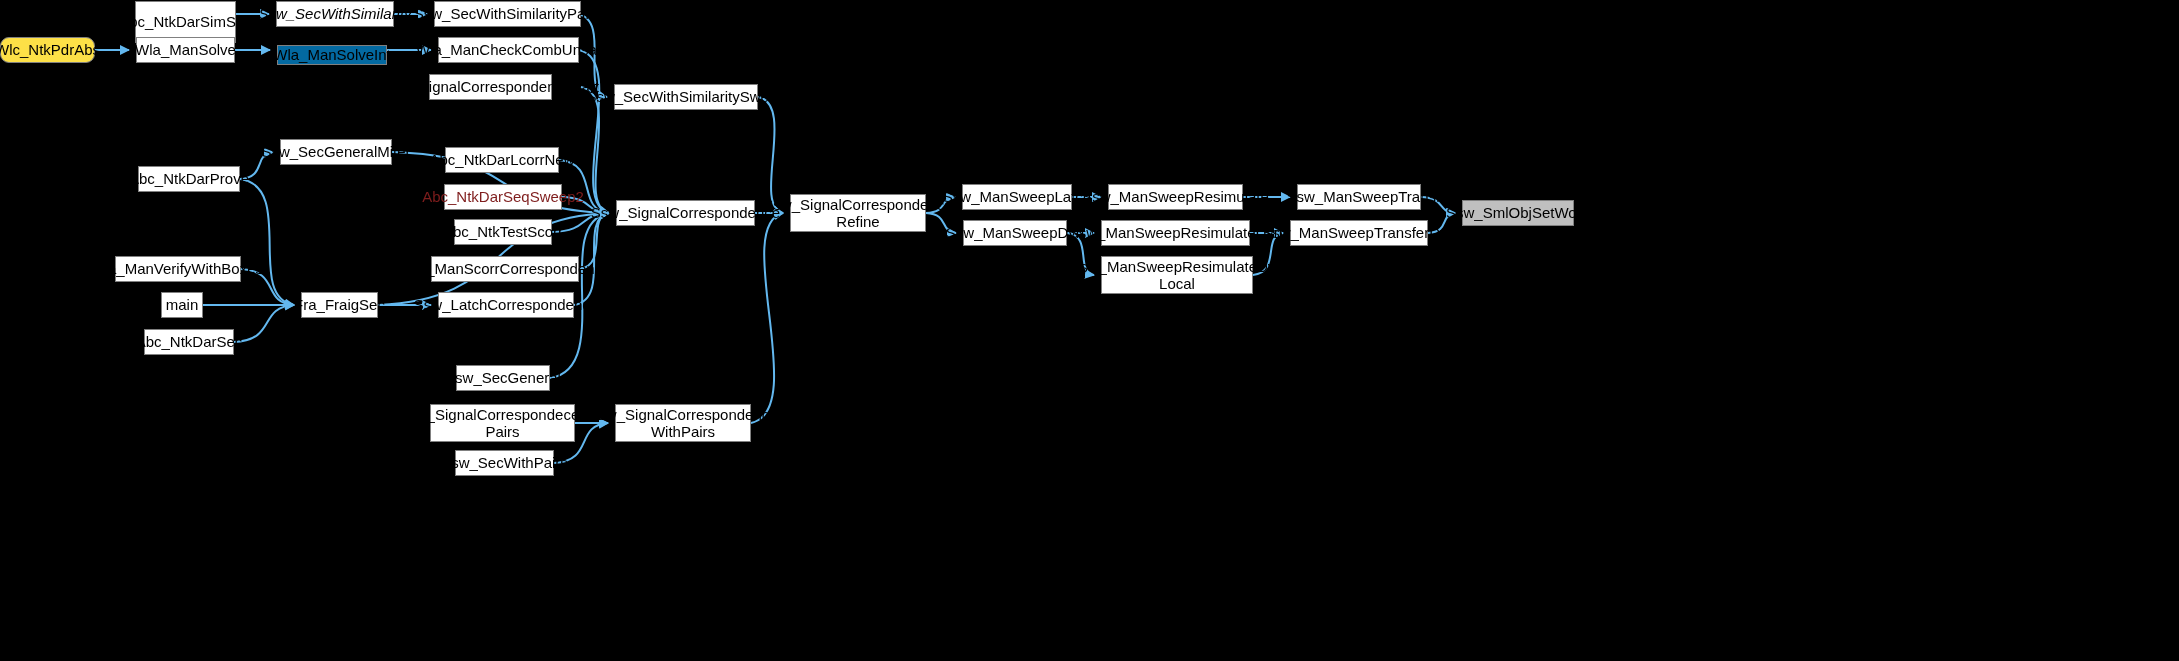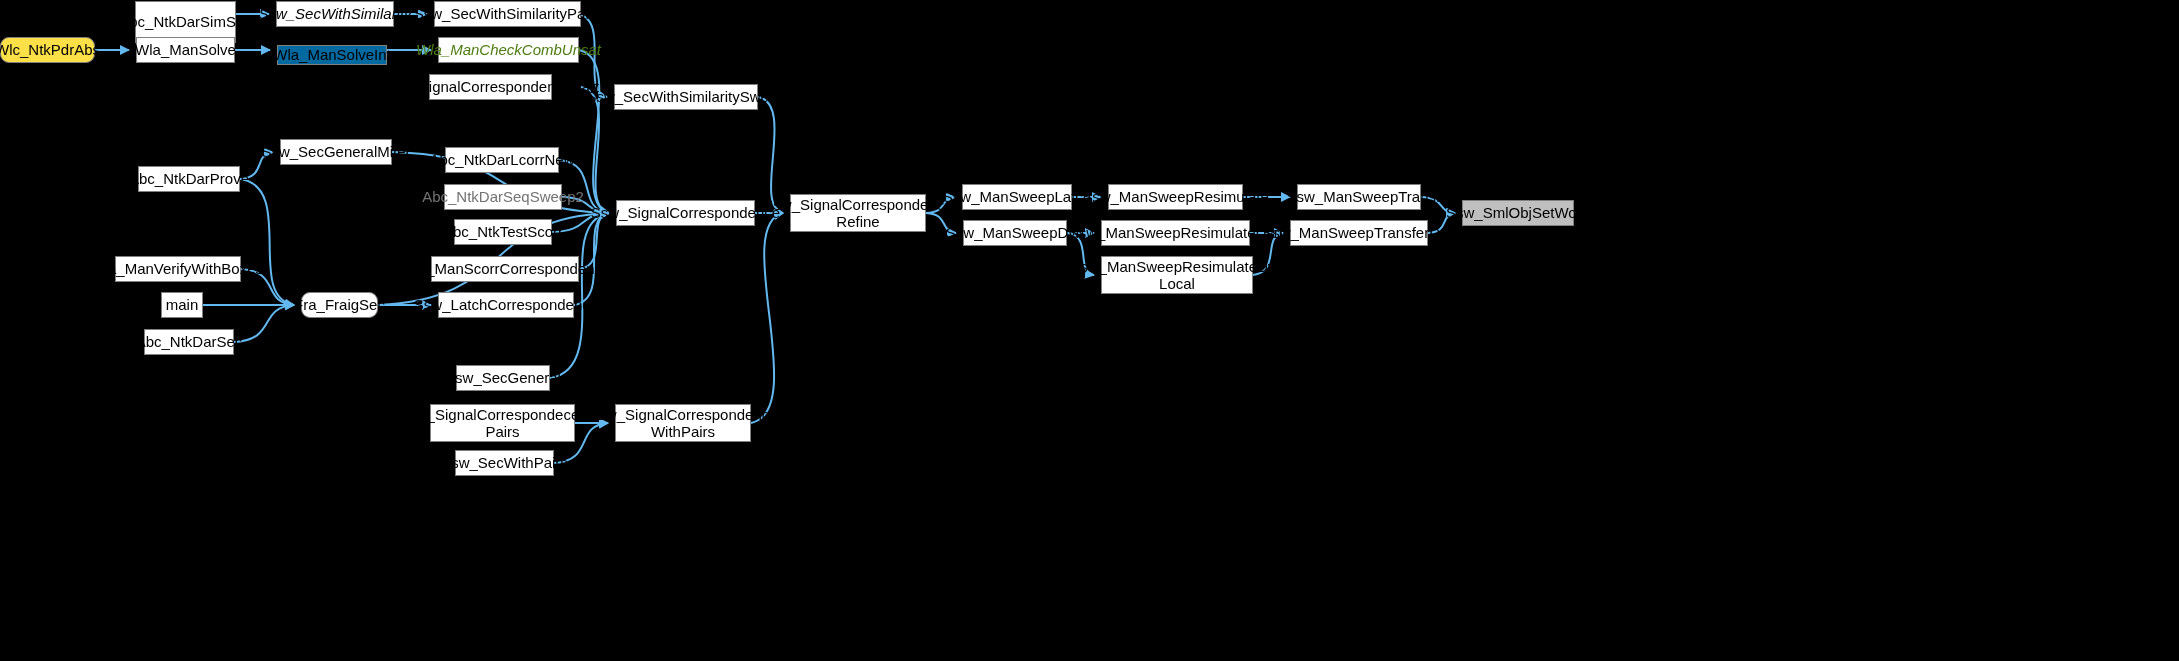--- a/index.html
+++ b/index.html
@@ -93,44 +93,44 @@
       <path d="M 751 423 C 810.25 410.4 730.75 225.6 783 213" fill="none" stroke="#63b8ef" stroke-width="2" marker-end="url(#arrow)"></path>
       <path d="M 554 463 C 594.75 460.6 574.25 425.4 608 423" fill="none" stroke="#63b8ef" stroke-width="2" marker-end="url(#arrow)"></path>
     </svg>
   <div id="node-layer">
       <div class="node" style="left: 135px; top: 1px; width: 101px; height: 42px; background: rgb(255, 255, 255); border-color: rgb(128, 128, 128); color: rgb(0, 0, 0);">Abc_NtkDarSimSec</div>
       <div class="node" style="left: 276px; top: 1px; width: 118px; height: 26px; background: rgb(255, 255, 255); border-color: rgb(128, 128, 128); color: rgb(0, 0, 0); font-style: italic;">Ssw_SecWithSimilarity</div>
       <div class="node" style="left: 434px; top: 1px; width: 147px; height: 26px; background: rgb(255, 255, 255); border-color: rgb(128, 128, 128); color: rgb(0, 0, 0);">Ssw_SecWithSimilarityPairs</div>
       <div class="node" style="left: 0px; top: 37px; width: 95px; height: 26px; background: #fde047; border-color: rgb(128, 128, 128); color: rgb(0, 0, 0); border-radius: 9px;">Wlc_NtkPdrAbs</div>
       <div class="node" style="left: 136px; top: 37px; width: 99px; height: 26px; background: rgb(255, 255, 255); border-color: rgb(128, 128, 128); color: rgb(0, 0, 0);">Wla_ManSolve</div>
       <div class="node" style="left: 277px; top: 37px; width: 110px; height: 20px; background: #0369a1; border-color: rgb(128, 128, 128); color: rgb(0, 0, 0); margin-top: 8px;">Wla_ManSolveInt</div>
-      <div class="node" style="left: 438px; top: 37px; width: 141px; height: 26px; background: rgb(255, 255, 255); border-color: rgb(128, 128, 128); color: #4d7c0f; font-style: italic;">Wla_ManCheckCombUnsat</div>
+      <div class="node" style="left: 438px; top: 37px; width: 141px; height: 26px; background: rgb(255, 255, 255); border-color: rgb(128, 128, 128); color: #000000;">Wla_ManCheckCombUnsat</div>
       <div class="node" style="left: 429px; top: 74px; width: 123px; height: 26px; background: rgb(255, 255, 255); border-color: rgb(128, 128, 128); color: rgb(0, 0, 0);">Ssw_SignalCorrespondencePart</div>
       <div class="node" style="left: 614px; top: 84px; width: 144px; height: 26px; background: rgb(255, 255, 255); border-color: rgb(128, 128, 128); color: rgb(0, 0, 0);">Ssw_SecWithSimilaritySweep</div>
       <div class="node" style="left: 280px; top: 139px; width: 112px; height: 26px; background: rgb(255, 255, 255); border-color: rgb(128, 128, 128); color: rgb(0, 0, 0);">Ssw_SecGeneralMiter</div>
       <div class="node" style="left: 445px; top: 147px; width: 114px; height: 26px; background: rgb(255, 255, 255); border-color: rgb(128, 128, 128); color: rgb(0, 0, 0);">Abc_NtkDarLcorrNew</div>
       <div class="node" style="left: 138px; top: 166px; width: 102px; height: 26px; background: rgb(255, 255, 255); border-color: rgb(128, 128, 128); color: rgb(0, 0, 0);">Abc_NtkDarProve</div>
-      <div class="node" style="left: 444px; top: 184px; width: 118px; height: 26px; background: rgb(255, 255, 255); border-color: rgb(128, 128, 128); color: #737373;">Abc_NtkDarSeqSweep2</div>
+      <div class="node" style="left: 444px; top: 184px; width: 118px; height: 26px; background: rgb(255, 255, 255); border-color: rgb(128, 128, 128); color: #7f1d1d;">Abc_NtkDarSeqSweep2</div>
       <div class="node" style="left: 616px; top: 200px; width: 139px; height: 26px; background: rgb(255, 255, 255); border-color: rgb(128, 128, 128); color: rgb(0, 0, 0);">Ssw_SignalCorrespondence</div>
       <div class="node" style="left: 790px; top: 194px; width: 136px; height: 38px; background: rgb(255, 255, 255); border-color: rgb(128, 128, 128); color: rgb(0, 0, 0);">Ssw_SignalCorrespondence
 Refine</div>
       <div class="node" style="left: 962px; top: 184px; width: 110px; height: 26px; background: rgb(255, 255, 255); border-color: rgb(128, 128, 128); color: rgb(0, 0, 0);">Ssw_ManSweepLatch</div>
       <div class="node" style="left: 1108px; top: 184px; width: 135px; height: 26px; background: rgb(255, 255, 255); border-color: rgb(128, 128, 128); color: rgb(0, 0, 0);">Ssw_ManSweepResimulate</div>
       <div class="node" style="left: 1297px; top: 184px; width: 124px; height: 26px; background: rgb(255, 255, 255); border-color: rgb(128, 128, 128); color: rgb(0, 0, 0); padding-left: 22px;">Ssw_ManSweepTransfer</div>
       <div class="node highlight" style="left: 1462px; top: 200px; width: 112px; height: 26px; background: rgb(191, 191, 191); border-color: rgb(128, 128, 128); color: rgb(0, 0, 0);">Ssw_SmlObjSetWord</div>
       <div class="node" style="left: 454px; top: 219px; width: 98px; height: 26px; background: rgb(255, 255, 255); border-color: rgb(128, 128, 128); color: rgb(0, 0, 0);">Abc_NtkTestScorr</div>
       <div class="node" style="left: 963px; top: 220px; width: 104px; height: 26px; background: rgb(255, 255, 255); border-color: rgb(128, 128, 128); color: rgb(0, 0, 0);">Ssw_ManSweepDyn</div>
       <div class="node" style="left: 1101px; top: 220px; width: 149px; height: 26px; background: rgb(255, 255, 255); border-color: rgb(128, 128, 128); color: rgb(0, 0, 0);">Ssw_ManSweepResimulateDyn</div>
       <div class="node" style="left: 1290px; top: 220px; width: 138px; height: 26px; background: rgb(255, 255, 255); border-color: rgb(128, 128, 128); color: rgb(0, 0, 0);">Ssw_ManSweepTransferDyn</div>
       <div class="node" style="left: 431px; top: 256px; width: 148px; height: 26px; background: rgb(255, 255, 255); border-color: rgb(128, 128, 128); color: rgb(0, 0, 0);">Cec_ManScorrCorrespondence</div>
       <div class="node" style="left: 1101px; top: 256px; width: 152px; height: 38px; background: rgb(255, 255, 255); border-color: rgb(128, 128, 128); color: rgb(0, 0, 0);">Ssw_ManSweepResimulateDyn
 Local</div>
       <div class="node" style="left: 115px; top: 256px; width: 126px; height: 26px; background: rgb(255, 255, 255); border-color: rgb(128, 128, 128); color: rgb(0, 0, 0);">Gia_ManVerifyWithBoxes</div>
       <div class="node" style="left: 161px; top: 292px; width: 42px; height: 26px; background: rgb(255, 255, 255); border-color: rgb(128, 128, 128); color: rgb(0, 0, 0);">main</div>
-      <div class="node" style="left: 301px; top: 292px; width: 77px; height: 26px; background: rgb(255, 255, 255); border-color: rgb(128, 128, 128); color: rgb(0, 0, 0); border-radius: 9px;">Fra_FraigSec</div>
+      <div class="node" style="left: 301px; top: 292px; width: 77px; height: 26px; background: rgb(255, 255, 255); border-color: rgb(128, 128, 128); color: rgb(0, 0, 0);">Fra_FraigSec</div>
       <div class="node" style="left: 438px; top: 292px; width: 136px; height: 26px; background: rgb(255, 255, 255); border-color: rgb(128, 128, 128); color: rgb(0, 0, 0);">Ssw_LatchCorrespondence</div>
       <div class="node" style="left: 144px; top: 329px; width: 90px; height: 26px; background: rgb(255, 255, 255); border-color: rgb(128, 128, 128); color: rgb(0, 0, 0);">Abc_NtkDarSec</div>
       <div class="node" style="left: 456px; top: 365px; width: 94px; height: 26px; background: rgb(255, 255, 255); border-color: rgb(128, 128, 128); color: rgb(0, 0, 0);">Ssw_SecGeneral</div>
       <div class="node" style="left: 430px; top: 404px; width: 145px; height: 38px; background: rgb(255, 255, 255); border-color: rgb(128, 128, 128); color: rgb(0, 0, 0);">Ssw_SignalCorrespondeceTest
 Pairs</div>
       <div class="node" style="left: 615px; top: 404px; width: 136px; height: 38px; background: rgb(255, 255, 255); border-color: rgb(128, 128, 128); color: rgb(0, 0, 0);">Ssw_SignalCorrespondence
 WithPairs</div>
       <div class="node" style="left: 455px; top: 450px; width: 99px; height: 26px; background: rgb(255, 255, 255); border-color: rgb(128, 128, 128); color: rgb(0, 0, 0);">Ssw_SecWithPairs</div>
     </div>
 </div>

